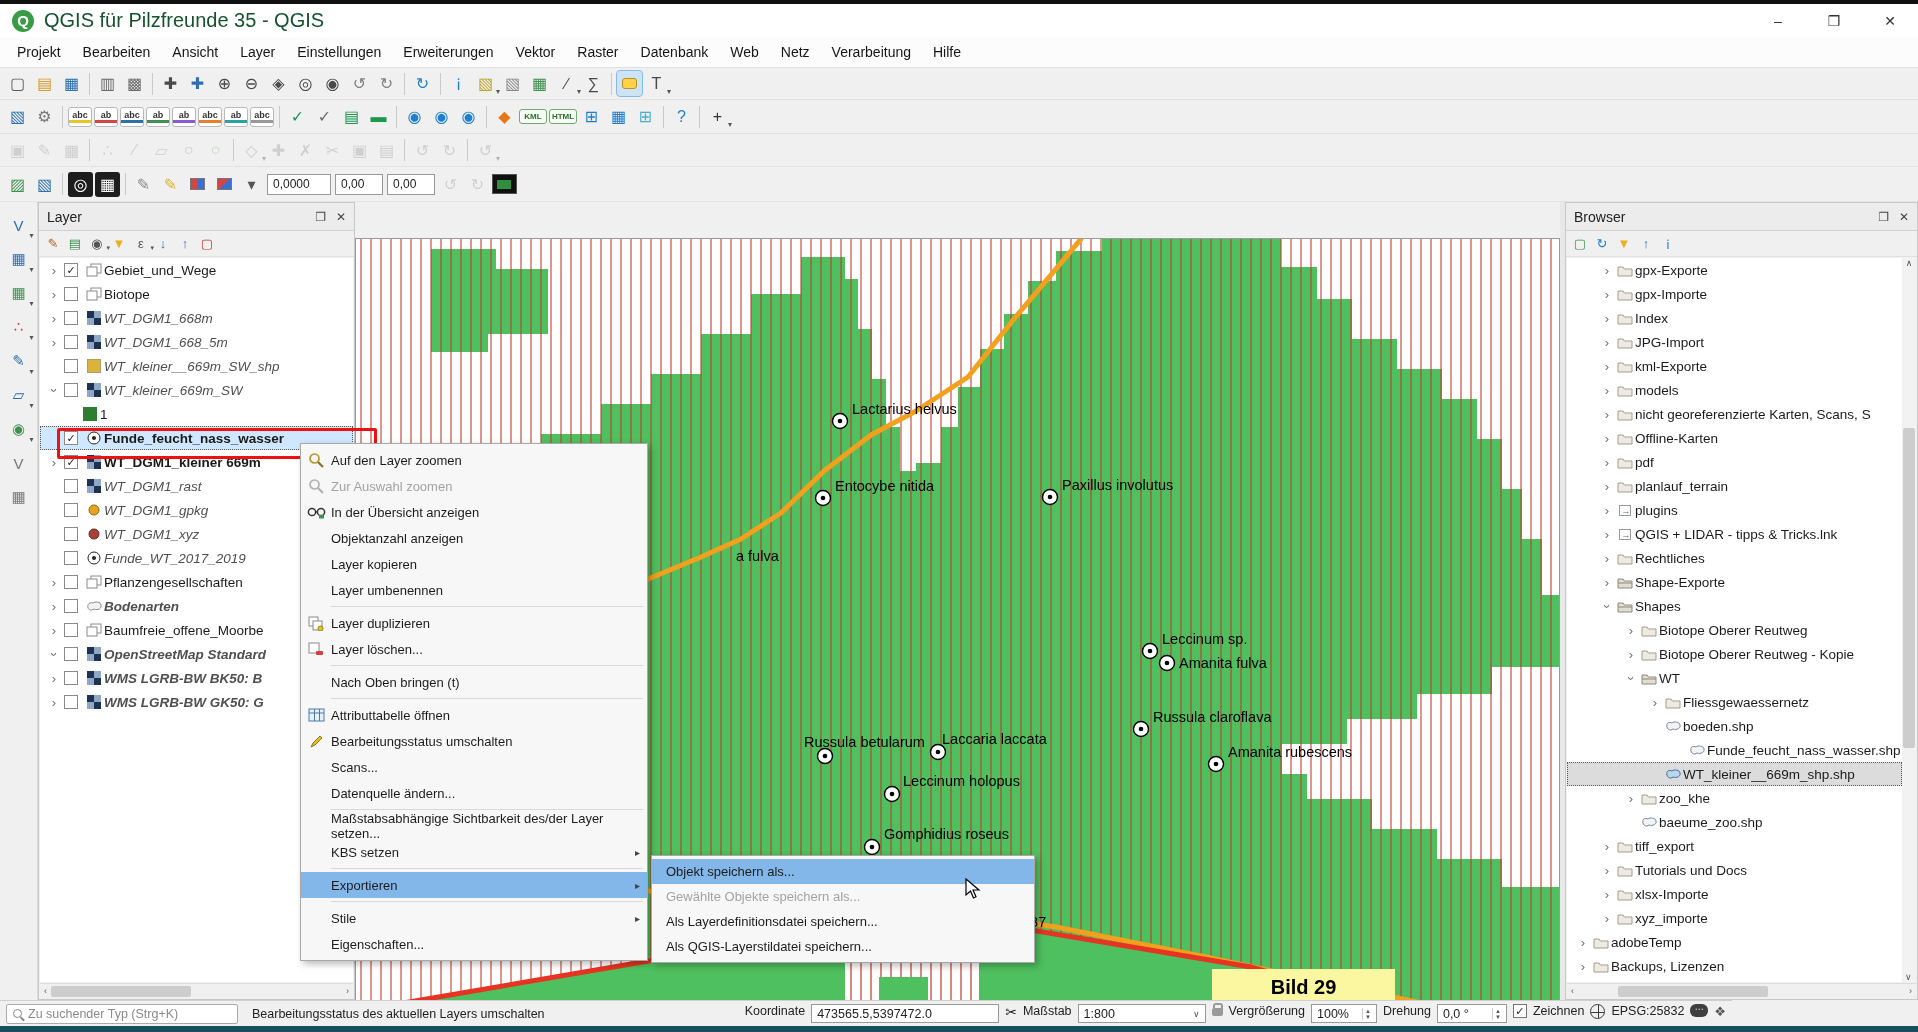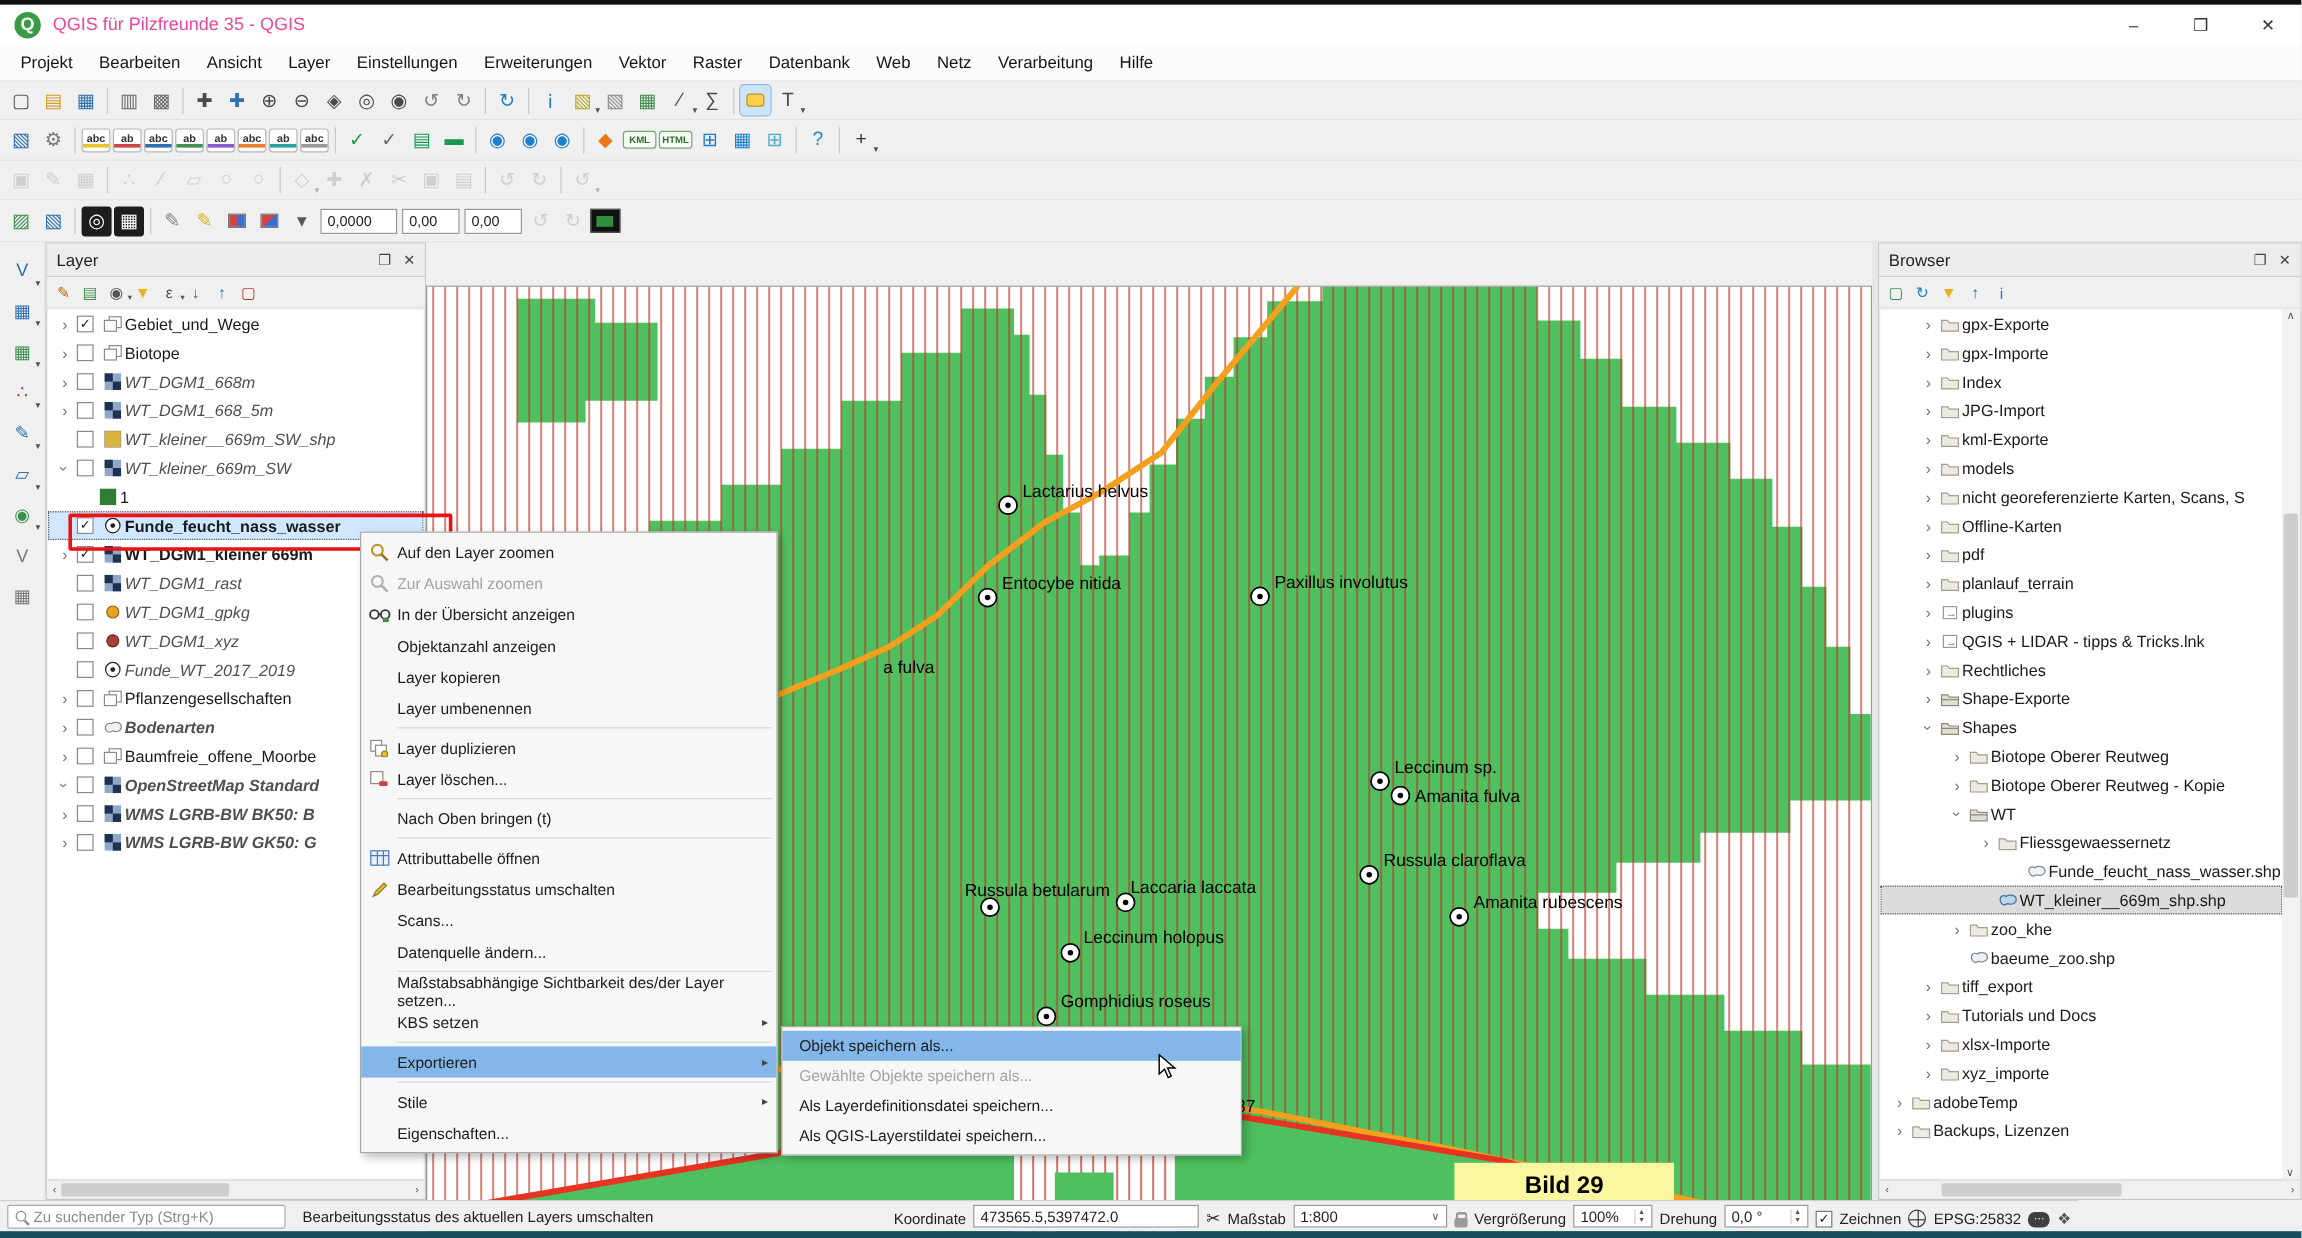--- a/index.html
+++ b/index.html
@@ -2,21 +2,21 @@
 <html><head>
 <meta charset="utf-8">
 <style>
   * { margin:0; padding:0; box-sizing:border-box; }
   html,body { width:1918px; height:1032px; overflow:hidden; }
   body { font-family:"Liberation Sans", sans-serif; background:#f0f0f0; position:relative; color:#1a1a1a; }
 
   #topstrip { position:absolute; left:0; top:0; width:1918px; height:4px; background:#101010; }
   #titlebar { position:absolute; left:0; top:4px; width:1918px; height:33px; background:#ffffff; display:flex; align-items:center; }
   #appicon { width:22px; height:22px; margin:0 10px 0 12px; border-radius:50%; background:#3a9b46; color:#fff; font-weight:bold; font-size:15px; display:flex; align-items:center; justify-content:center; }
-  #wtitle { font-size:15px; color:#ec4899; }
+  #wtitle { font-size:20px; color:#14532d; }
   #winbtns { margin-left:auto; display:flex; height:33px; }
   #winbtns span { width:56px; display:flex; align-items:center; justify-content:center; font-size:14px; color:#333; }
 
   #menubar { position:absolute; left:0; top:37px; width:1918px; height:31px; background:#fcfcfc; border-bottom:1px solid #e0e0e0; display:flex; align-items:center; padding-left:6px; }
   .menu-item { font-size:14px; padding:0 11px; height:100%; display:flex; align-items:center; color:#151515; }
 
   .tbrow { position:absolute; left:0; width:1918px; background:#f0f0f0; display:flex; align-items:center; padding:0 4px; border-bottom:1px solid #e3e3e3; }
   #tb1 { top:68px; height:32px; } #tb2 { top:100px; height:34px; } #tb3 { top:134px; height:33px; } #tb4 { top:167px; height:35px; }
   .tbi { width:25px; height:25px; display:flex; align-items:center; justify-content:center; font-size:16px; margin:0 1px; border-radius:3px; position:relative; flex:none; }
   .tbi.dd::after { content:"▾"; font-size:8px; color:#555; position:absolute; right:-2px; bottom:0; }
@@ -81,21 +81,21 @@
   .mrow.dis { color:#a3a3a3; }
   .mrow.hl { background:#83b6e9; }
   .msep { height:1px; background:#d8d8d8; margin:3px 4px 3px 30px; }
   .marrow { position:absolute; right:7px; font-size:10px; color:#444; }
 
   #statusbar { position:absolute; left:0; top:1000px; width:1732px; height:26px; background:#f0f0f0; border-top:1px solid #cfcfcf; display:flex; align-items:center; padding:0 6px; font-size:12.5px; color:#222; }
   .sb-search { width:232px; height:20px; background:#fff; border:1px solid #aaa; border-radius:2px; display:flex; align-items:center; gap:6px; padding:0 6px; color:#8a8a8a; flex:none; }
   .mag { width:9px; height:9px; border:1.5px solid #888; border-radius:50%; position:relative; flex:none; }
   .mag::after { content:""; position:absolute; width:5px; height:1.5px; background:#888; right:-4px; bottom:-2px; transform:rotate(45deg); }
   .sb-msg { margin-left:14px; color:#222; }
-  .sb-right { margin-left:auto; display:flex; align-items:flex-end; gap:6px; }
+  .sb-right { margin-left:auto; display:flex; align-items:flex-start; gap:6px; }
   .sb-lab { color:#222; flex:none; }
   .sb-box { height:19px; border:1px solid #999; background:#fff; display:flex; align-items:center; padding:0 5px; flex:none; }
   .ca { margin-left:auto; font-size:9px; color:#555; padding-left:6px; }
   .spinner { margin-left:auto; display:flex; flex-direction:column; font-size:6px; line-height:6px; color:#555; border-left:1px solid #ccc; padding-left:2px; }
   .lock { width:11px; height:8px; background:#9a9a9a; border-radius:2px; position:relative; margin-top:4px; flex:none; }
   .lock::before { content:""; position:absolute; top:-5px; left:1.5px; width:6px; height:5px; border:2px solid #9a9a9a; border-bottom:none; border-radius:3px 3px 0 0; }
   .globe { width:15px; height:15px; border:1.5px solid #3a3a3a; border-radius:50%; position:relative; flex:none; }
   .globe::before { content:""; position:absolute; left:50%; top:0; bottom:0; width:1.5px; background:#3a3a3a; }
   .globe::after { content:""; position:absolute; top:50%; left:0; right:0; height:1.5px; background:#3a3a3a; }
   .sb-cb { width:14px; height:14px; border:1px solid #777; background:#fff; font-size:11px; line-height:12px; text-align:center; flex:none; }
@@ -778,20 +778,29 @@
       </div>
       <div class="lrow brow" style="padding-left: 80px; font-size: 13.5px;">
         <span class="exp">›</span>
         <span class="licon">
           <svg width="16" height="13">
             <path d="M1 3 h5 l1.5 2 h7.5 v7 h-14 z" fill="#eceae2" stroke="#a39d8a"></path>
           </svg>
         </span>
         <span class="llabel">Fliessgewaessernetz</span>
       </div>
+      <div class="lrow brow" style="padding-left: 80px; font-size: 13.5px;">
+        <span class="exp"></span>
+        <span class="licon">
+          <svg width="17" height="12">
+            <path d="M2 7 C1 3 4 1.5 7 3 C9 1 15 2 15 5 C16 8 12 10.5 8 9 C5 11 3 10 2 7 Z" fill="#f0f3f6" stroke="#77879a"></path>
+          </svg>
+        </span>
+        <span class="llabel">boeden.shp</span>
+      </div>
       <div class="lrow brow" style="padding-left: 104px; font-size: 13.5px;">
         <span class="exp"></span>
         <span class="licon">
           <svg width="17" height="12">
             <path d="M2 7 C1 3 4 1.5 7 3 C9 1 15 2 15 5 C16 8 12 10.5 8 9 C5 11 3 10 2 7 Z" fill="#f0f3f6" stroke="#77879a"></path>
           </svg>
         </span>
         <span class="llabel">Funde_feucht_nass_wasser.shp</span>
       </div>
       <div class="lrow brow sel" style="padding-left: 80px; font-size: 13.5px;">

